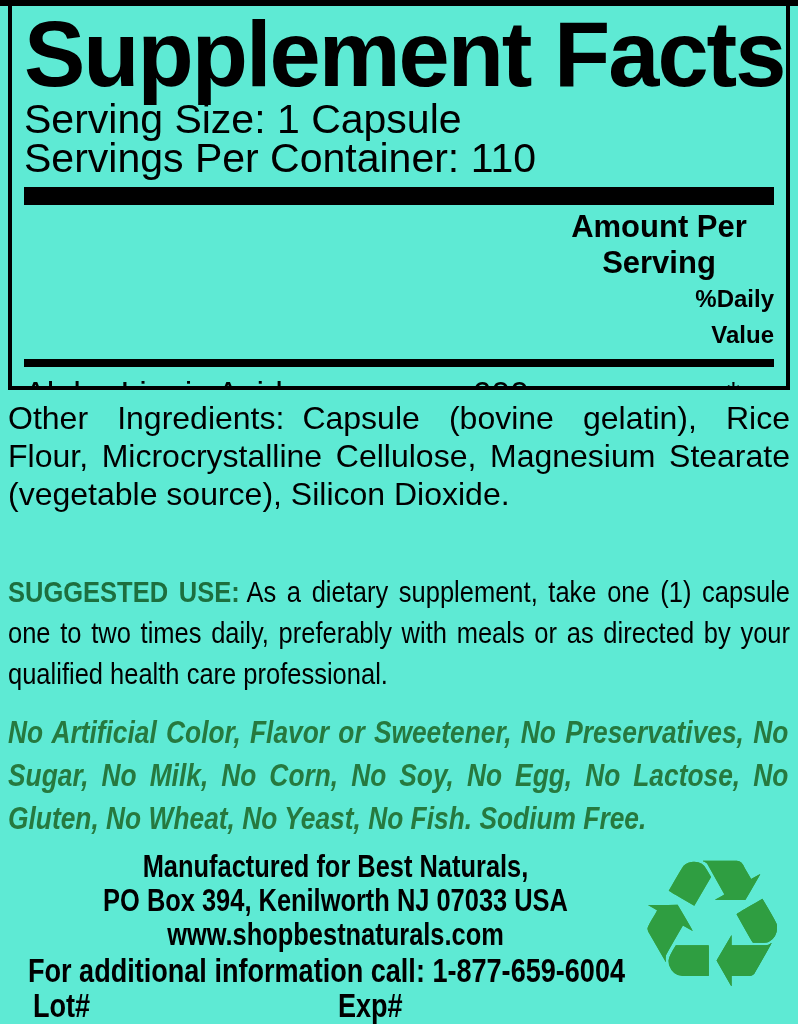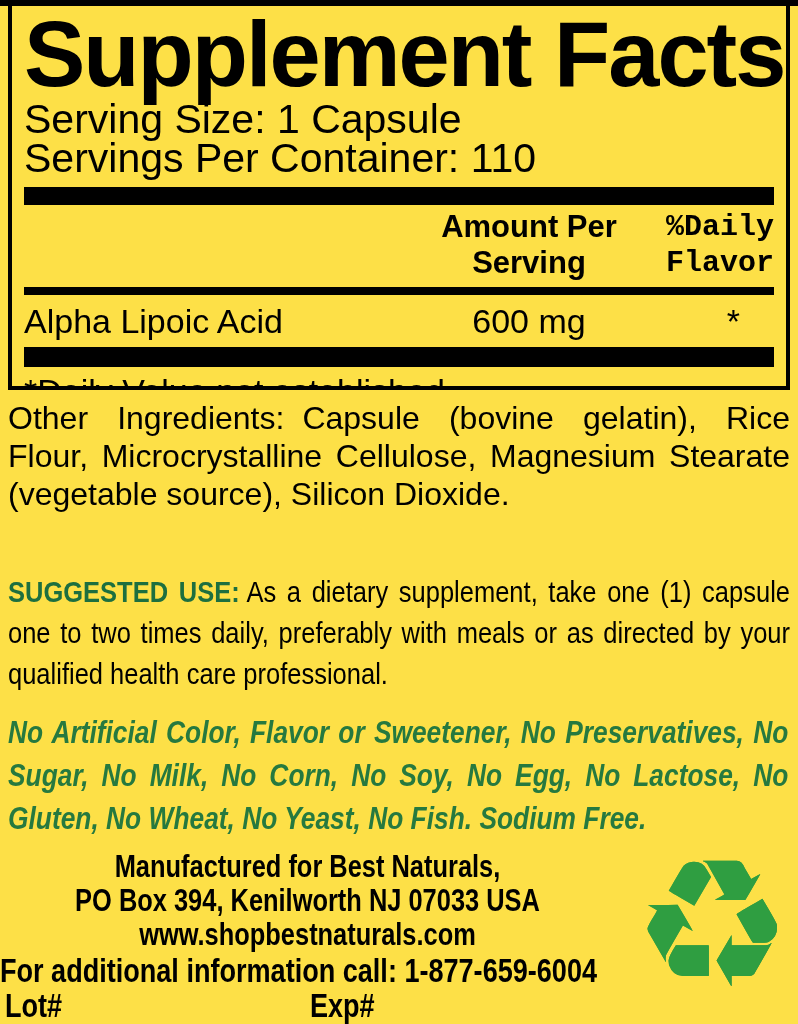--- a/index.html
+++ b/index.html
@@ -1,19 +1,19 @@
 <!DOCTYPE html>
 <html><head>
 <meta charset="utf-8">
 <style>
   html,body{margin:0;padding:0;background:#fff;}
   .page{
     position:relative;
     width:798px;height:1024px;
-    background:#fde047;
+    background:#5eead4;
     overflow:hidden;
     font-family:"Liberation Sans","DejaVu Sans",sans-serif;
     color:#000;
   }
   .top-rule{height:6px;background:#000;width:100%;}
 
   
   .facts-box{
     margin:0 8px;
     border-left:4px solid #000;
@@ -34,24 +34,24 @@
   }
   .serving-line{
     font-size:41px;
     line-height:39px;
   }
   .rule{background:#000;width:100%;}
   .rule-thick{height:18px;margin-top:9px;}
   .rule-med{height:8px;}
   .rule-heavy{height:20px;}
 
-  .hdr-row{display:flex;align-items:flex-end;padding:4px 0 6px 0;}
+  .hdr-row{display:flex;align-items:flex-end;padding:4px 0 6px 0;flex-direction:column;}
   .hdr-spacer{flex:1;}
   .hdr-amt{width:230px;text-align:center;font-weight:bold;font-size:31px;line-height:36px;}
-  .hdr-dv{width:130px;text-align:right;font-weight:bold;font-size:30px;line-height:36px;font-family:Liberation Mono, monospace;}
+  .hdr-dv{width:130px;text-align:right;font-weight:bold;font-size:24px;line-height:36px;}
   .hdr-line{display:block;}
 
   .nutrient-row{display:flex;padding:7px 0 6px 0;font-size:34px;}
   .cell-name{flex:1;text-align:left;}
   .cell-amt{width:230px;text-align:center;}
   .cell-dv{width:130px;text-align:right;padding-right:34px;box-sizing:border-box;}
 
   .footnote{font-size:34px;line-height:38px;margin-top:5px;}
 
   
@@ -80,21 +80,21 @@
     margin:17px 0 0 8px;
     width:918px;
     font-size:31px;
     line-height:43px;
     font-style:italic;
     font-weight:bold;
     text-align:justify;
   }
 
   
-  .mfg-wrap{position:relative;margin-top:10px;}
+  .mfg-wrap{position:relative;margin-top:10px;padding-left:28px;}
   .mfg{
     transform:scaleX(0.82);
     transform-origin:0 0;
     width:750px;
     text-align:center;
     font-weight:bold;
   }
   .mfg-line{font-size:31px;line-height:34px;}
   .mfg-phone{font-size:33px;line-height:37px;text-align:left;}
   .lot-row{position:relative;text-align:left;font-size:33px;line-height:34px;height:34px;}
@@ -132,21 +132,21 @@
     <div class="rule rule-thick"></div>
 
     <div class="hdr-row">
       <div class="hdr-spacer"></div>
       <div class="hdr-amt">
         <span class="hdr-line">Amount Per</span>
         <span class="hdr-line">Serving</span>
       </div>
       <div class="hdr-dv">
         <span class="hdr-line">%Daily</span>
-        <span class="hdr-line">Flavor</span>
+        <span class="hdr-line">Value</span>
       </div>
     </div>
 
     <div class="rule rule-med"></div>
 
     <div class="nutrient-row">
       <div class="cell-name">Alpha Lipoic Acid</div>
       <div class="cell-amt">600 mg</div>
       <div class="cell-dv">*</div>
     </div>

